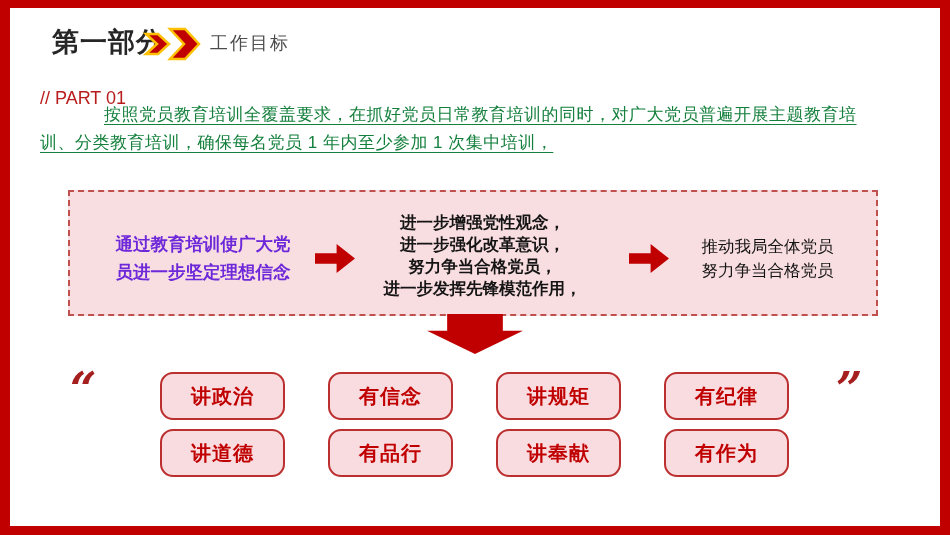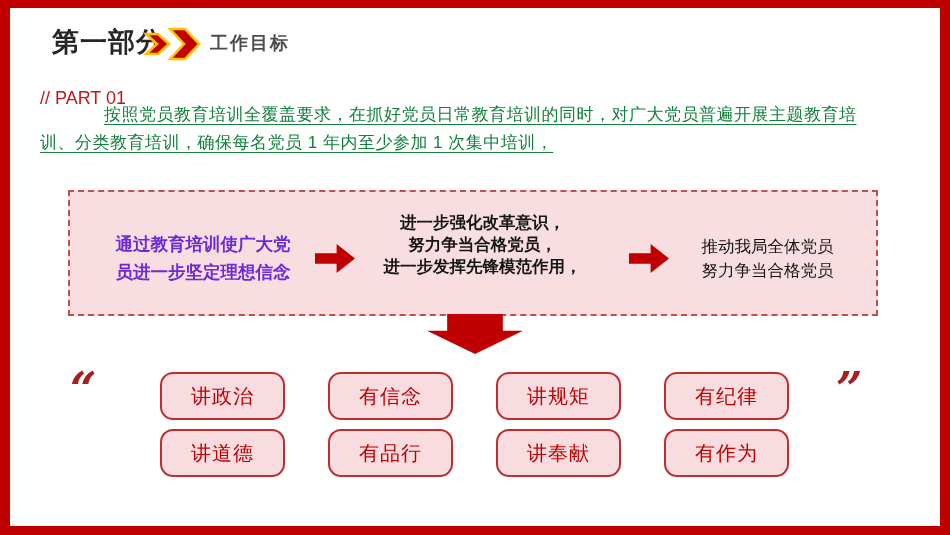--- a/index.html
+++ b/index.html
@@ -27,21 +27,21 @@
     font-size: 27px; font-weight: bold; color: #262626;
     letter-spacing: 1px; white-space: nowrap;
   }
   .section-subtitle {
     position: absolute; left: 40px; top: 54px;
     font-size: 18px; color: #b91c1c; white-space: nowrap; margin-top: 34px;
   }
   .header-chevrons { position: absolute; left: 143px; top: 26px; }
   .page-title {
     position: absolute; left: 210px; top: 31px;
-    font-size: 18px; font-weight: bold; color: #4D4D4D;
+    font-size: 18px; font-weight: normal; color: #4D4D4D;
     letter-spacing: 2px; white-space: nowrap;
   }
 
   
   .intro {
     position: absolute; left: 40px; top: 101px; width: 832px;
     font-size: 17px; line-height: 28px; color: #15803d;
     text-indent: 64px;
     text-decoration: underline;
     text-underline-offset: 4px;
@@ -101,21 +101,21 @@
     grid-template-columns: repeat(4, 125px);
     grid-auto-rows: 48px;
     column-gap: 43px;
     row-gap: 9px;
   }
   .tag {
     background: #F9DCE0;
     border: 2px solid #BB2F2F;
     border-radius: 13px;
     color: #C00000;
-    font-size: 20px; font-weight: normal;
+    font-size: 20px; font-weight: bold;
     display: flex; align-items: center; justify-content: center;
     letter-spacing: 1px;
   }
 </style>
 </head>
 <body>
 
 <div class="slide">
 
   <div class="frame frame-top"></div>
@@ -135,20 +135,21 @@
 
   <div class="intro">按照党员教育培训全覆盖要求，在抓好党员日常教育培训的同时，对广大党员普遍开展主题教育培训、分类教育培训，确保每名党员 1 年内至少参加 1 次集中培训，</div>
 
   <div class="flow-panel">
     <div class="flow-left">
       <div>通过教育培训使广大党</div>
       <div>员进一步坚定理想信念</div>
     </div>
     <div class="arrow-right a1"></div>
     <div class="flow-middle">
+      <div>进一步增强党性观念，</div>
       <div>进一步强化改革意识，</div>
       <div>努力争当合格党员，</div>
       <div>进一步发挥先锋模范作用，</div>
     </div>
     <div class="arrow-right a2"></div>
     <div class="flow-right">
       <div>推动我局全体党员</div>
       <div>努力争当合格党员</div>
     </div>
   </div>

